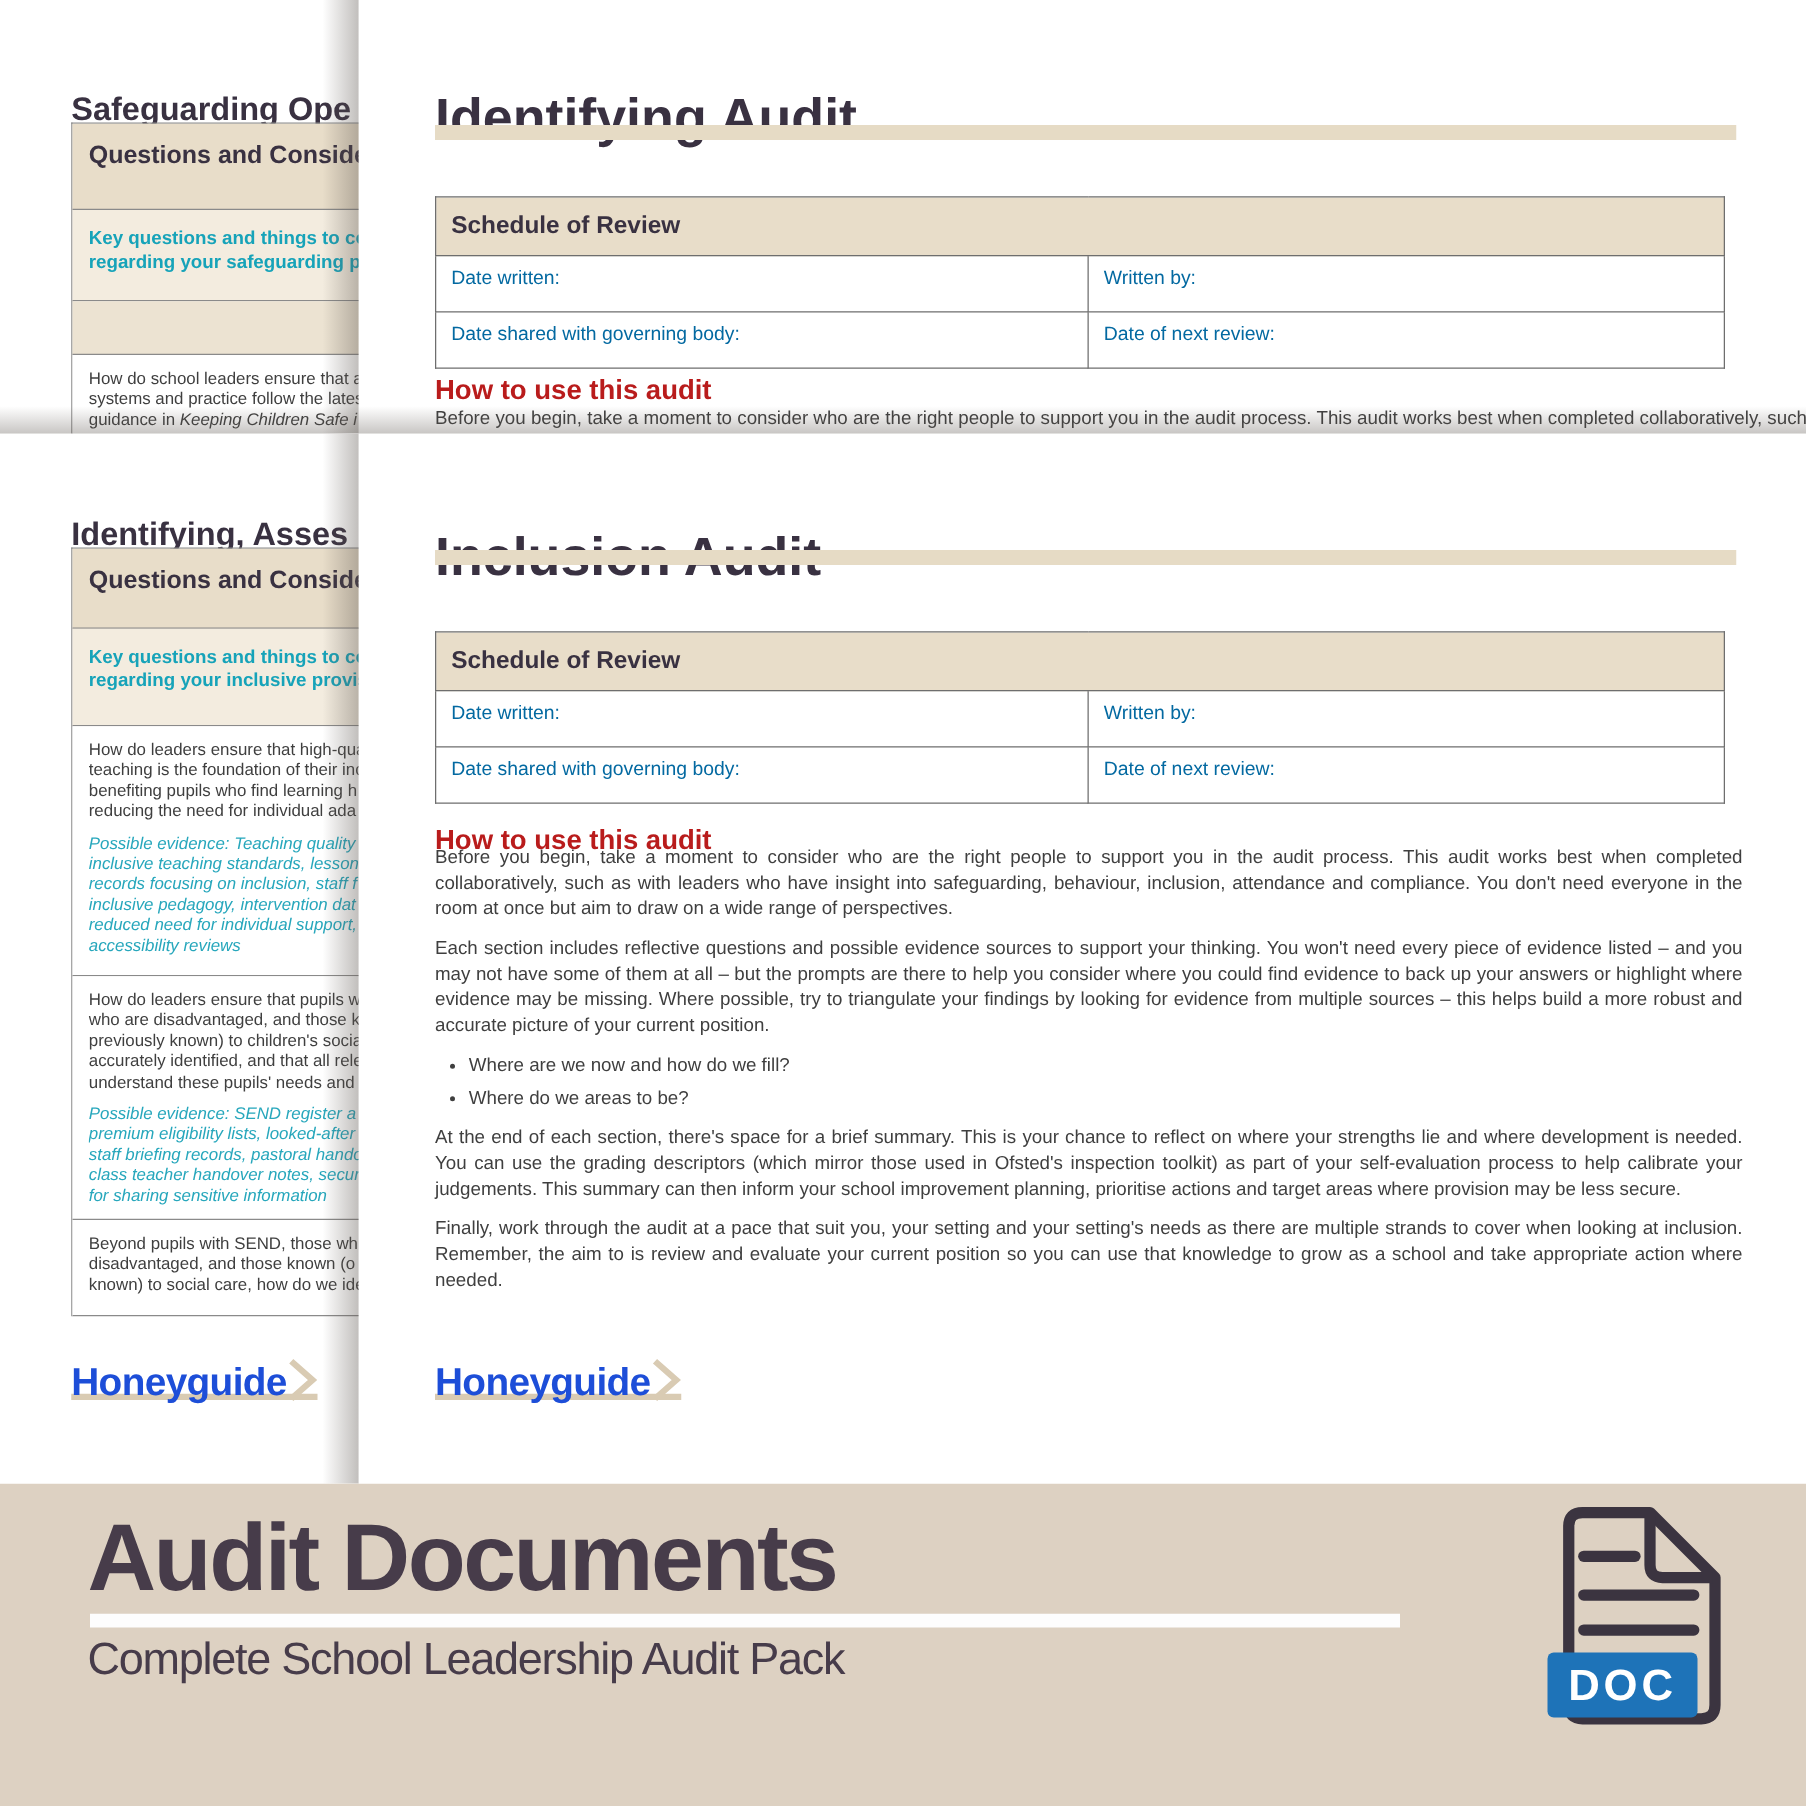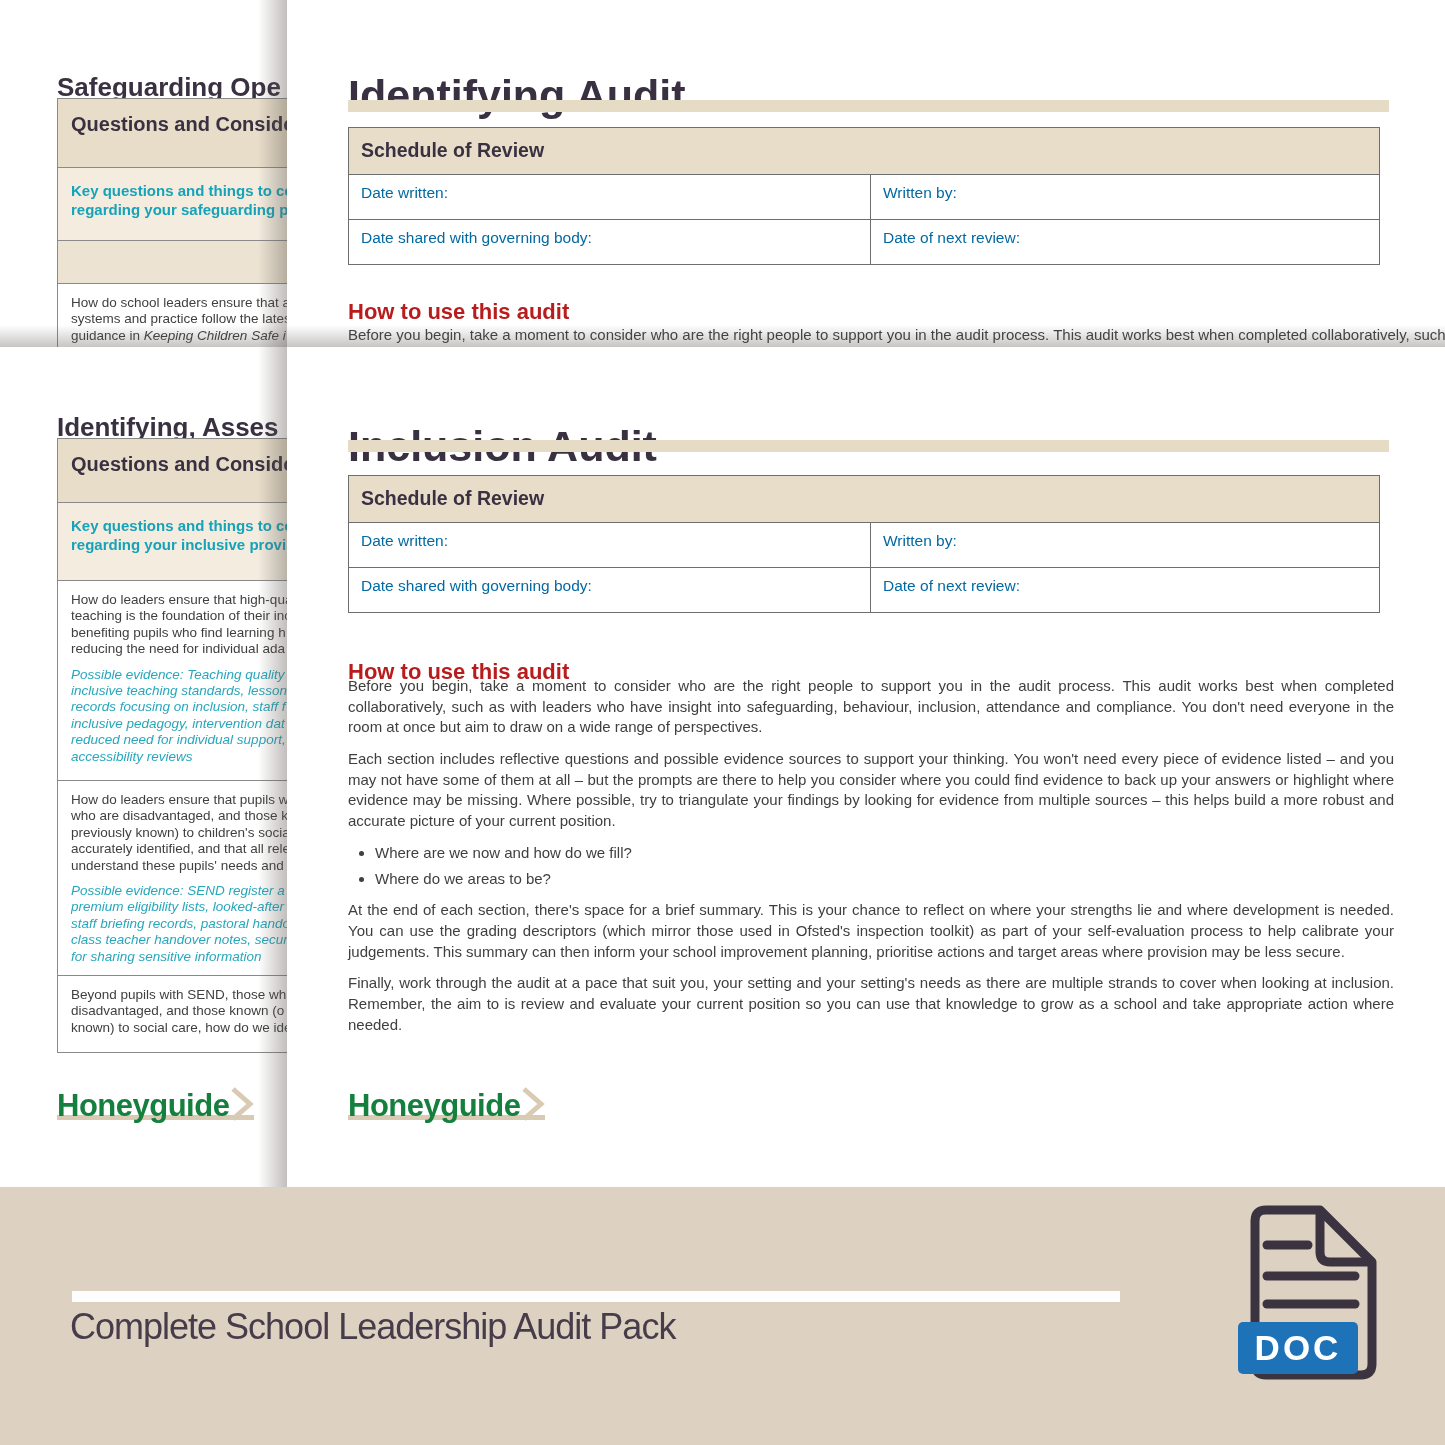--- a/index.html
+++ b/index.html
@@ -31,38 +31,38 @@
   .plrow.key   { background:#f3ecdf; color:#16a3b9; font-weight:bold; font-size:15px; line-height:19px; padding-top:13px; }
   .plrow.empty { background:#ece3d2; }
   .plrow.cell  { background:#fff; font-size:13.5px; line-height:16.4px; color:#3f3f3f; }
   .plline { white-space:nowrap; overflow:hidden; }
   .evblock { margin-top:9px; color:#27a7bc; font-style:italic; }
 
   
   .doc-title { position:absolute; left:61px; font-size:43px; font-weight:bold;
                color:#393141; white-space:nowrap; }
   .title-bar { position:absolute; left:61px; width:1041px; height:12px; background:#e6dbc5; }
-  table.schedule { position:absolute; left:61px; width:1032px; border-collapse:collapse; table-layout:fixed; }
+  table.schedule { position:absolute; left:61px; width:1032px; border-collapse:collapse; table-layout:fixed;margin-top:30px; }
   table.schedule td { border:1px solid #6e6e6e; font-size:15.5px; color:#0369a1;
                       padding:9px 12px; vertical-align:top; height:26px; }
   table.schedule tr.shdr td { background:#e8ddc9; font-weight:bold; font-size:19.5px;
                               color:#393141; padding:11px 12px; height:24px; }
   .howto { position:absolute; left:61px; font-size:22px; font-weight:bold; color:#b91c1c; white-space:nowrap; }
   .para-single { position:absolute; left:61px; top:326px; width:1110px; font-size:15px;
                  color:#3f3f3f; white-space:nowrap; overflow:hidden; }
   .paras { position:absolute; left:61px; top:329px; width:1046px; font-size:15px;
            line-height:1.38; color:#3f3f3f; text-align:justify; }
   .paras p  { margin:0 0 11px 0; }
   .paras ul { margin:0 0 11px 0; padding-left:27px; }
   .paras li { margin-bottom:5px; }
 
   
   .logo { position:absolute; height:46px; white-space:nowrap; }
   .logo-text { position:relative; z-index:1; font-size:31px; font-weight:800;
-               color:#15803d; letter-spacing:-0.5px; }
+               color:#1d4ed8; letter-spacing:-0.5px; }
   .logo-bar { position:absolute; left:0; bottom:9px; width:100%; height:5px; background:#d9cbb3; z-index:0; }
   .logo-chevron { vertical-align:-9px; margin-left:-4px; }
 
   
   .banner { position:absolute; left:0; top:1187px; width:1445px; height:258px; background:#ddd1c2; }
   .banner-title { position:absolute; left:70px; top:16px; font-size:76px; font-weight:800;
                   color:#473c4a; letter-spacing:-2px; white-space:nowrap; }
   .banner-bar { position:absolute; left:72px; top:104px; width:1048px; height:11px; background:#fdfdfd; }
   .banner-sub { position:absolute; left:70px; top:119px; font-size:36px; font-weight:500;
                 color:#473c4a; letter-spacing:-1px; white-space:nowrap; }
@@ -220,20 +220,21 @@
         <span class="logo-bar"></span>
         <span class="logo-text">Honeyguide</span>
         <svg class="logo-chevron" width="24" height="42" viewBox="0 0 24 42">
           <polyline points="3,6 20,21 3,36" fill="none" stroke="#d9cbb3" stroke-width="5"></polyline>
         </svg>
       </div>
     </div>
   </section>
 
   <footer class="banner">
+    <div class="banner-title">Audit Documents</div>
     <div class="banner-bar"></div>
     <div class="banner-sub">Complete School Leadership Audit Pack</div>
     <svg class="doc-icon" width="178" height="200" viewBox="0 0 178 200">
       <path d="M84 10 H30 Q19 10 19 21 V164 Q19 175 30 175 H125 Q136 175 136 164 V62 L84 10 Z" fill="none" stroke="#3b3440" stroke-width="9" stroke-linejoin="round"></path>
       <path d="M84 12 V52 Q84 62 94 62 H134" fill="none" stroke="#3b3440" stroke-width="9" stroke-linejoin="round"></path>
       <line x1="31" y1="45" x2="72" y2="45" stroke="#3b3440" stroke-width="9" stroke-linecap="round"></line>
       <line x1="31" y1="76" x2="119" y2="76" stroke="#3b3440" stroke-width="9" stroke-linecap="round"></line>
       <line x1="31" y1="104" x2="119" y2="104" stroke="#3b3440" stroke-width="9" stroke-linecap="round"></line>
       <rect x="2" y="122" width="120" height="52" rx="5" fill="#1e73b8"></rect>
       <text class="doc-badge-text" x="62" y="160" text-anchor="middle" font-size="35" letter-spacing="3" fill="#ffffff">DOC</text>

